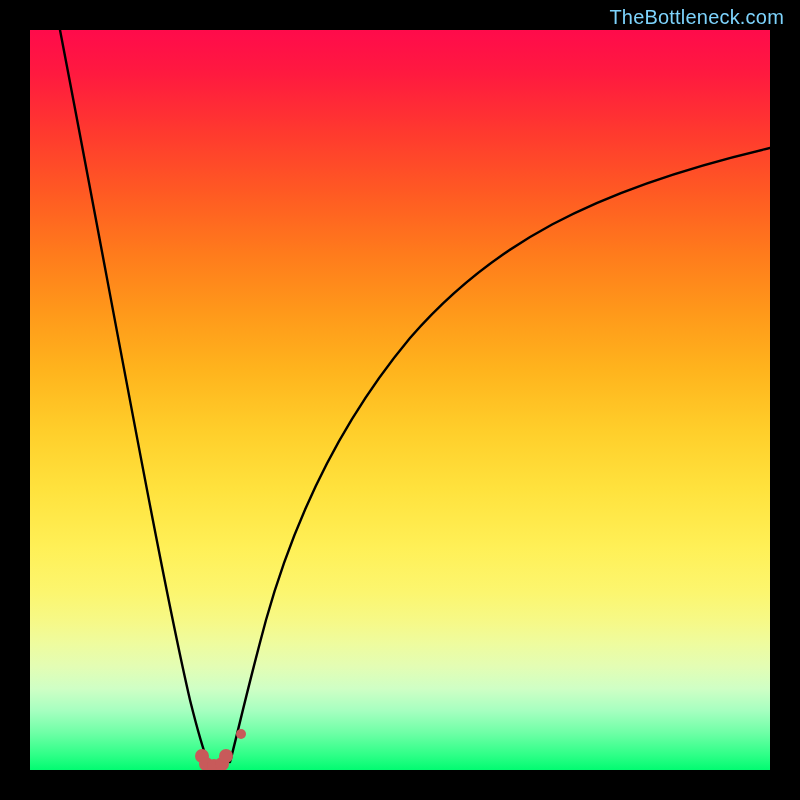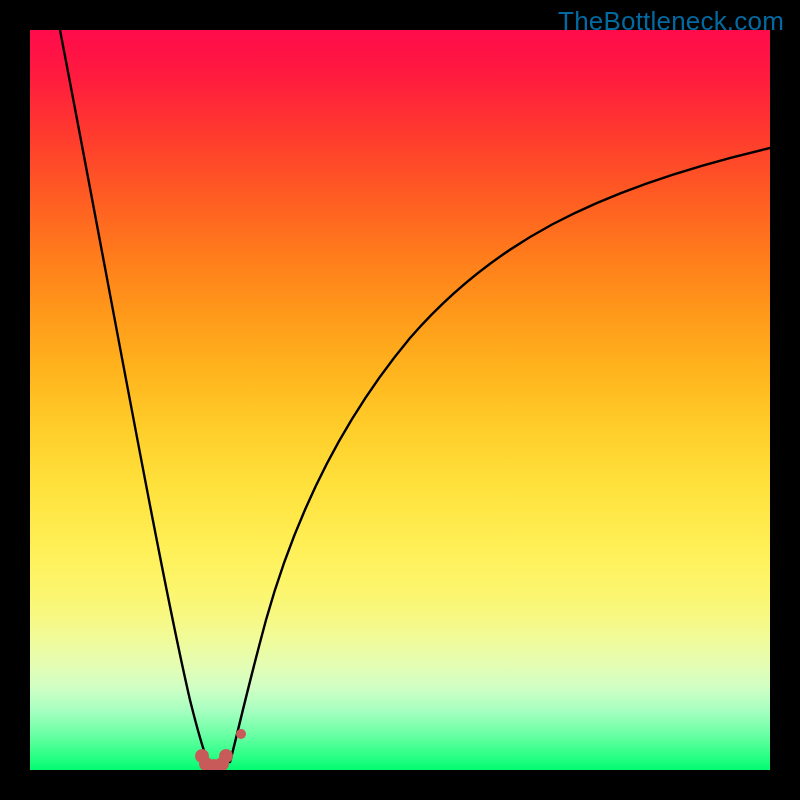--- a/index.html
+++ b/index.html
@@ -64,22 +64,22 @@
     stroke-linecap: round;
   }
   .marker {
     fill: #c85a5a;
     stroke: none;
   }
   .watermark {
     position: absolute;
     top: 6px;
     right: 16px;
-    color: #0369a1;
-    font-size: 26px;
+    color: #7dd3fc;
+    font-size: 20px;
     font-weight: 400;
     letter-spacing: 0.2px;
   }
 </style>
 </head>
 <body>
 
 <div class="frame">
 
   <div class="plot">

